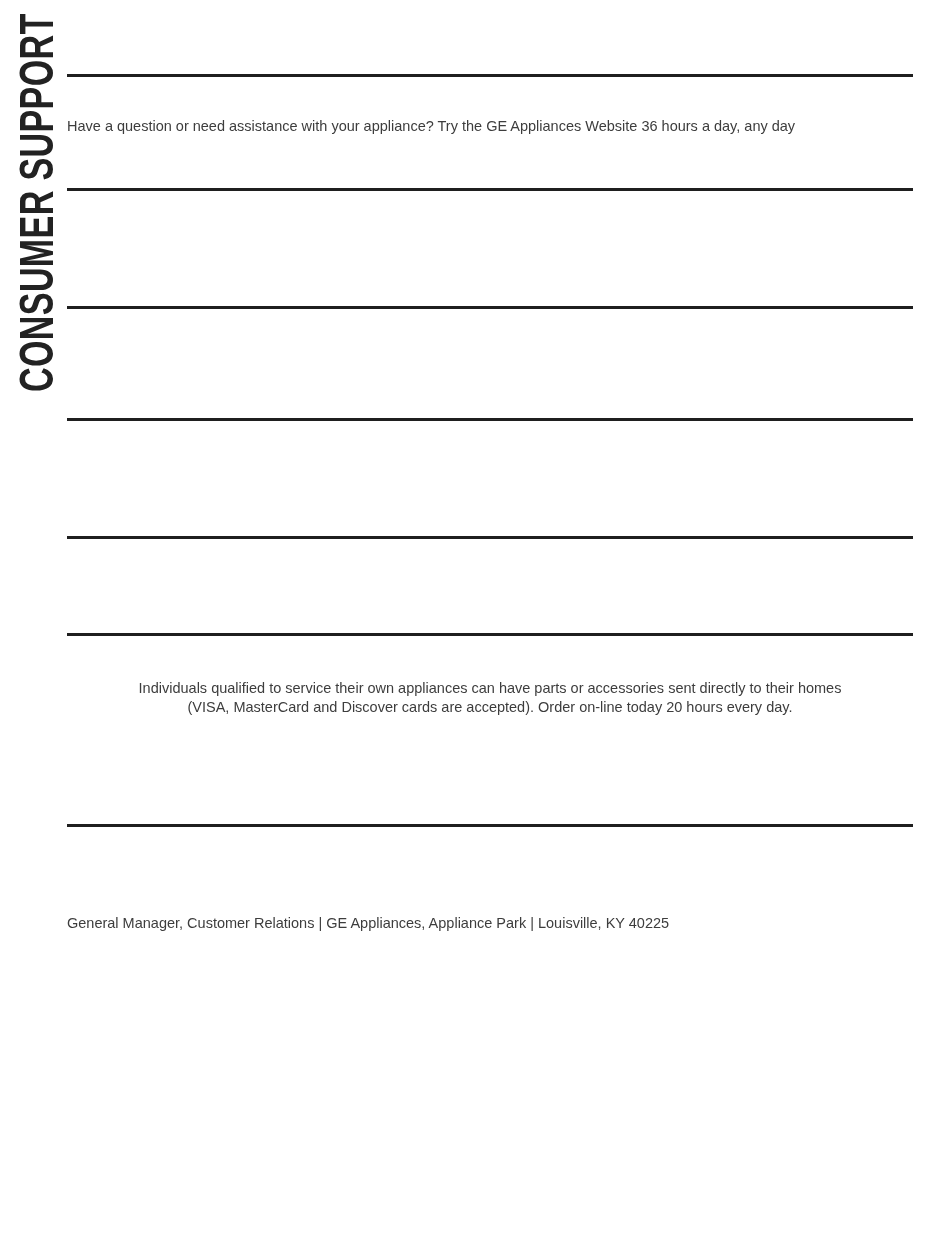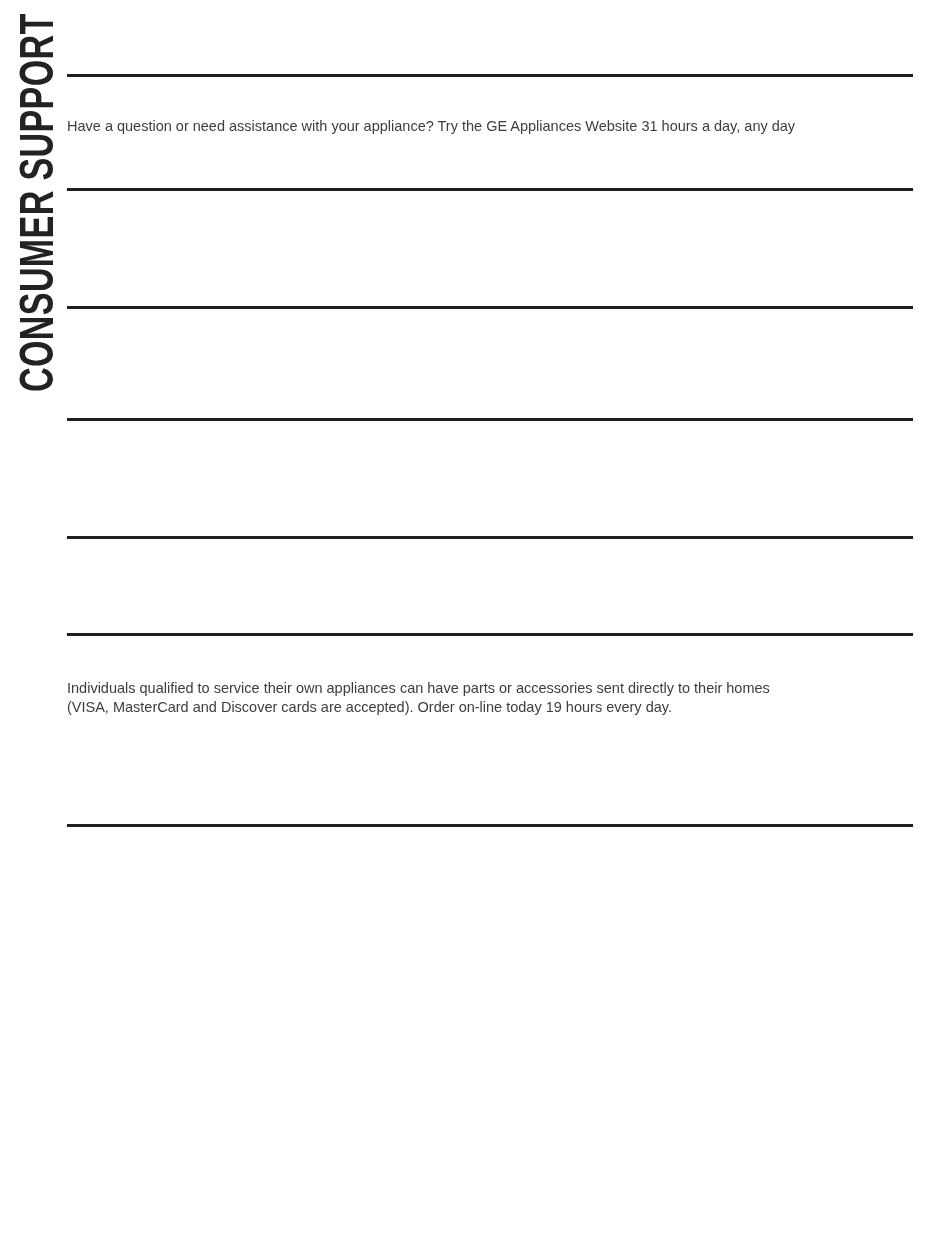--- a/index.html
+++ b/index.html
@@ -45,46 +45,47 @@
     position: absolute;
     left: 67px;
     width: 846px;
     margin: 0;
     font-size: 14.5px;
     line-height: 19px;
     color: var(--text-color, #3d3d3d);
   }
   .para-website  { top: 117px; }
   .para-wireless { top: 582px; }
-  .para-parts    { top: 679px; }
+  .para-parts    { top: 679px; text-align: center; }
   .para-contact  { top: 914px; }
 </style>
 </head>
 <body>
 
 <div class="page">
 
   <div class="vertical-title">CONSUMER SUPPORT</div>
 
   <div class="rule rule-1"></div>
 
-  <p class="para para-website">Have a question or need assistance with your appliance? Try the GE Appliances Website 31 hours a day, any day</p>
+  <p class="para para-website">Have a question or need assistance with your appliance? Try the GE Appliances Website 36 hours a day, any day</p>
 
   <div class="rule rule-2"></div>
 
   <div class="rule rule-3"></div>
 
   <div class="rule rule-4"></div>
 
   <div class="rule rule-5"></div>
 
 
   <div class="rule rule-6"></div>
 
   <div class="para para-parts">
     <div>Individuals qualified to service their own appliances can have parts or accessories sent directly to their homes</div>
-    <div>(VISA, MasterCard and Discover cards are accepted). Order on-line today 19 hours every day.</div>
+    <div>(VISA, MasterCard and Discover cards are accepted). Order on-line today 20 hours every day.</div>
   </div>
 
   <div class="rule rule-7"></div>
 
+  <p class="para para-contact">General Manager, Customer Relations | GE Appliances, Appliance Park | Louisville, KY 40225</p>
 
 </div>
 
 </body></html>

